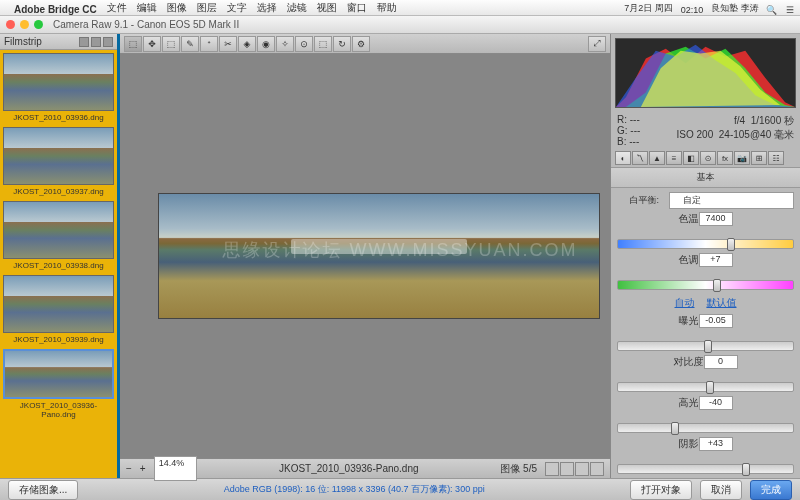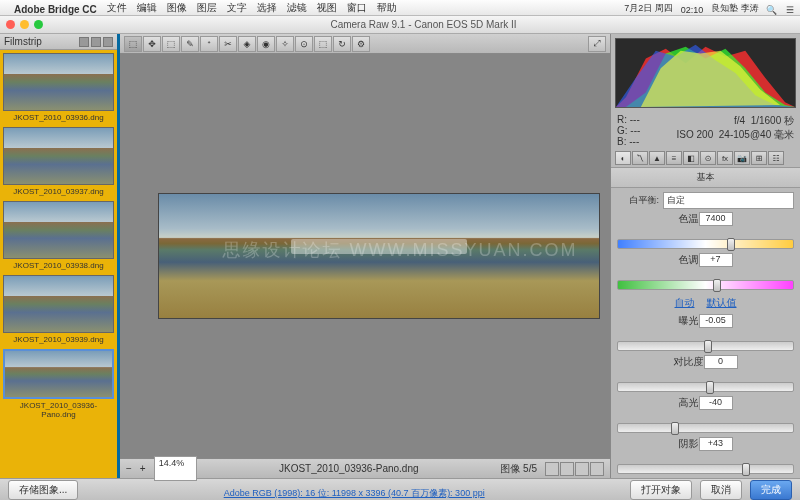--- a/index.html
+++ b/index.html
@@ -7,21 +7,21 @@
 .menubar{height:16px;background:linear-gradient(#fdfdfd,#e8e8e8);display:flex;align-items:flex-end;padding:0 6px;border-bottom:1px solid #bbb}
 .menubar .apple{font-size:11px;margin-right:8px}
 .menubar .app-name{font-weight:bold;margin-right:10px}
 .menubar .menu-item{margin-right:10px}
 .menubar .spacer{flex:1}
 .menubar .right-item{margin-left:8px;font-size:9px}
 .titlebar{height:18px;background:linear-gradient(#f5f5f5,#dcdcdc);display:flex;align-items:center;border-bottom:1px solid #aaa;padding:0 6px}
 .traffic{display:flex;gap:5px;margin-right:10px}
 .traffic span{width:9px;height:9px;border-radius:50%}
 .tc-r{background:#ff5f56}.tc-y{background:#ffbd2e}.tc-g{background:#27c93f}
-.titlebar .title{flex:1;text-align:center;font-size:10px;color:#555}
+.titlebar .title{flex:1;font-size:10px;color:#555}
 .main{display:flex;height:444px;background:#a8a8a8}
 .filmstrip{width:120px;background:#eab308;border-right:3px solid #0369a1;display:flex;flex-direction:column}
 .fs-header{height:16px;background:linear-gradient(#d8d8d8,#c0c0c0);border-bottom:1px solid #999;display:flex;align-items:center;padding:0 4px;font-size:9px}
 .fs-header .icons{margin-left:auto;display:flex;gap:2px}
 .fs-header .icons span{width:10px;height:10px;background:#999;border:1px solid #777}
 .fs-body{flex:1;overflow:hidden;padding:3px}
 .thumb{margin-bottom:3px}
 .thumb-img{width:100%;height:58px;background:linear-gradient(to bottom,#7a9db8 0%,#b8c8d0 35%,#8a7050 36%,#6a8060 50%,#5a7090 65%,#8a9070 100%);border:1px solid #666}
 .thumb.selected .thumb-img{border:2px solid #5a8fd6;height:50px}
 .thumb-label{text-align:center;font-size:8px;padding:2px 0;color:#333}
@@ -41,36 +41,36 @@
 .right-panel{width:190px;background:#bababa;border-left:1px solid #888;display:flex;flex-direction:column;font-size:9px}
 .histogram{height:70px;background:#2a2a2a;margin:4px;position:relative;border:1px solid #555}
 .histogram svg{width:100%;height:100%}
 .exif{padding:2px 6px;display:flex;gap:8px;font-size:8px;color:#444}
 .exif .col{display:flex;flex-direction:column}
 .tab-row{display:flex;gap:1px;padding:2px 4px;border-bottom:1px solid #999}
 .tab-icon{width:16px;height:14px;background:linear-gradient(#d8d8d8,#b8b8b8);border:1px solid #888;font-size:8px;display:flex;align-items:center;justify-content:center}
 .tab-icon.active{background:linear-gradient(#e8e8e8,#d0d0d0)}
 .panel-title{text-align:center;padding:3px;background:linear-gradient(#d0d0d0,#c0c0c0);border-bottom:1px solid #999;font-size:9px}
 .controls{padding:4px 6px;overflow-y:auto}
-.ctrl-row{display:flex;align-items:center;margin-bottom:3px;gap:4px}
+.ctrl-row{display:flex;align-items:center;margin-bottom:3px;gap:10px}
 .ctrl-label{width:42px;font-size:9px;text-align:right}
-.ctrl-select{flex:1;background:#fff;border:1px solid #999;padding:1px 3px;font-size:9px}
+.ctrl-select{flex:1;background:#fff;border:1px solid #999;padding:1px 13px;font-size:9px}
 .slider-row{margin-bottom:4px}
 .slider-head{display:flex;justify-content:center;font-size:9px;margin-bottom:13px}
 .slider-val{width:34px;background:#fff;border:1px solid #999;text-align:center;font-size:9px;padding:0 2px}
 .slider-val.hl{background:#5a8fd6;color:#fff}
 .slider-track{height:10px;background:linear-gradient(#ccc,#eee);border:1px solid #999;position:relative;border-radius:2px}
 .slider-track.temp{background:linear-gradient(to right,#4080ff,#fff,#ffcc40)}
 .slider-track.tint{background:linear-gradient(to right,#40c040,#fff,#ff40ff)}
 .slider-thumb{position:absolute;top:-2px;width:8px;height:13px;background:linear-gradient(#f0f0f0,#c0c0c0);border:1px solid #666;border-radius:2px}
 .link-row{display:flex;justify-content:center;gap:12px;padding:2px 0 4px}
 .link-row span{color:#2060c0;text-decoration:underline;cursor:pointer;font-size:10px}
 .divider{height:1px;background:#999;margin:3px 0}
-.footer{height:22px;background:linear-gradient(#d8d8d8,#c0c0c0);border-top:1px solid #999;display:flex;align-items:flex-end;padding:0 8px;gap:8px}
-.footer .meta-link{flex:1;text-align:center;color:#2060c0;text-decoration:underline;font-size:9px}
+.footer{height:22px;background:linear-gradient(#d8d8d8,#c0c0c0);border-top:1px solid #999;display:flex;align-items:center;padding:0 8px;gap:8px}
+.footer .meta-link{flex:1;text-align:center;color:#2060c0;font-size:9px}
 .footer button{padding:2px 10px;background:linear-gradient(#fdfdfd,#e0e0e0);border:1px solid #999;border-radius:3px;font-size:10px}
 .footer button.primary{background:linear-gradient(#6aa8f0,#3a78d0);color:#fff;border-color:#2a60b0}
 .watermark{position:absolute;top:50%;left:50%;transform:translate(-50%,-50%);font-size:18px;color:rgba(255,255,255,0.25);letter-spacing:2px;pointer-events:none}
 </style>
 </head>
 <body>
 
 <div class="menubar">
   <span class="apple"></span>
   <span class="app-name">Adobe Bridge CC</span>

